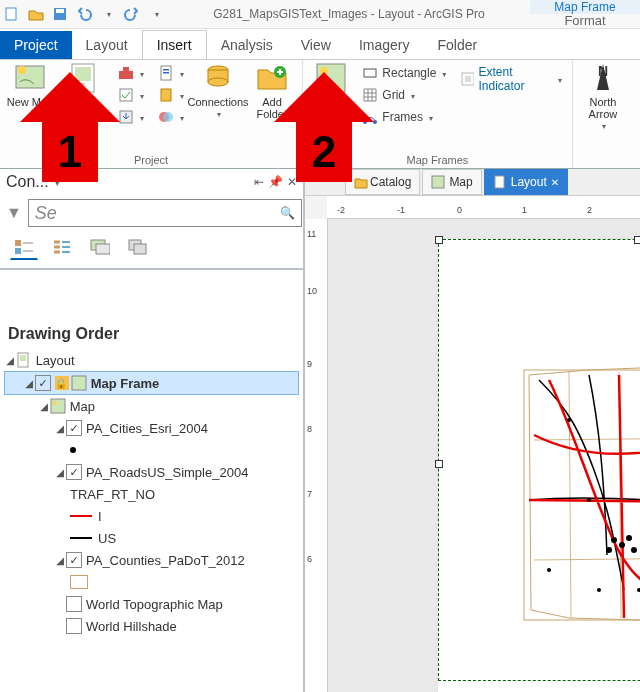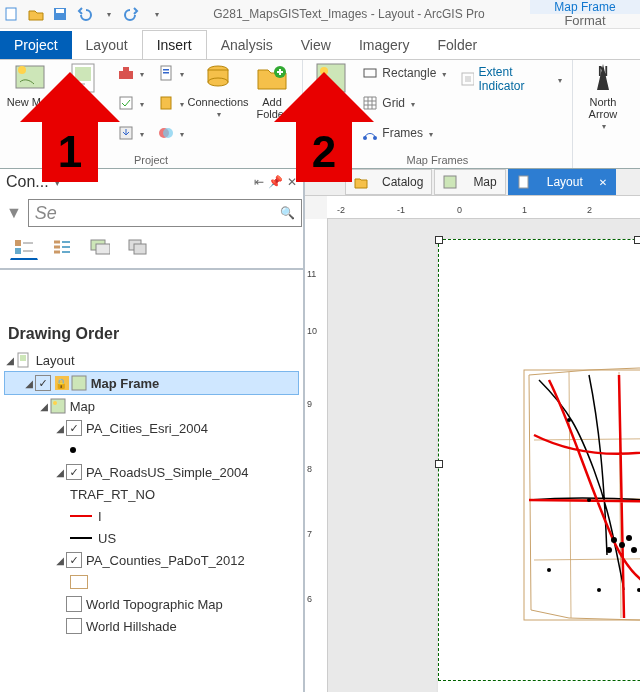--- a/index.html
+++ b/index.html
@@ -12,21 +12,21 @@
   .tabs { height: 30px; background: #fff; display: flex; align-items: flex-end; }
   .tab { padding: 6px 14px; font-size: 14px; color: #555; cursor: pointer; }
   .tab.project { background: #005fb8; color: #fff; }
   .tab.insert { border-top: 1px solid #ccc; border-left:1px solid #ccc; border-right:1px solid #ccc; color:#222;}
   .ribbon { height: 108px; background: #fdfdfd; border-top: 1px solid #ccc; border-bottom: 1px solid #9aa; display: flex; font-size:11px;}
   .rgroup { border-right: 1px solid #dde1e6; padding: 2px 6px 0 6px; display:flex; flex-direction:column; justify-content:space-between;}
   .rgroup-inner { display:flex; gap:6px; align-items:flex-start; flex:1;}
   .rlabel { text-align:center; color:#666; font-size:11px; padding:2px 0;}
   .bigbtn { display:flex; flex-direction:column; align-items:center; width:48px; text-align:center; gap:2px; cursor:pointer;}
   .bigbtn .icn { width:32px; height:32px;}
-  .smallcol { display:flex; flex-direction:column; gap:12px;}
+  .smallcol { display:flex; flex-direction:column; gap:4px;}
   .smallbtn { display:flex; align-items:center; gap:4px; padding:1px 4px; font-size:12px; color:#444;}
   .smallbtn.disabled { color:#0369a1;}
   .drop::after { content:"▾"; font-size:8px; color:#666; margin-left:2px;}
   .miniIcn { width:16px; height:16px; display:inline-block;}
   
   .workspace { display:flex; height: 526px; }
   .leftpanel { width: 303px; border-right: 2px solid #b9c2cb; display:flex; flex-direction:column; position:relative;}
   .panel-header { display:flex; align-items:center; padding:4px 6px; font-size:16px; color:#333;}
   .panel-header .chev { font-size:10px; color:#666; margin-left:6px;}
   .panel-tools { margin-left:auto; display:flex; gap:4px; color:#666; font-size:12px;}
@@ -44,28 +44,28 @@
   .tree-row .cb { width:14px; height:14px; border:1px solid #888; margin-right:4px; display:inline-flex; align-items:center; justify-content:center; font-size:11px; color:#333;}
   .tree-row .cb.checked::after { content:"✓"; }
   .tree-row.selected { background:#cfe7ff; border:1px solid #7ab6ec; height:22px;}
   .in1{padding-left:18px;} .in2{padding-left:34px;} .in3{padding-left:50px;} .in4{padding-left:66px;}
   .legline { width:22px; height:2px; display:inline-block; margin-right:6px;}
   .legbox { width:16px; height:12px; border:1px solid #c9a26b; display:inline-block; margin-right:6px;}
   .legdot { width:6px; height:6px; background:#000; border-radius:50%; display:inline-block; margin-right:6px;}
   
   .rightarea { flex:1; display:flex; flex-direction:column; background:#f4f4f4;}
   .doc-tabs { height:26px; background:#efefef; border-bottom:1px solid #ccc; display:flex; align-items:flex-end;}
-  .doc-tab { height:24px; display:flex; align-items:center; gap:16px; padding:0 8px; font-size:12px; border:1px solid #ccc; background:#f7f7f7; margin-right:2px;}
+  .doc-tab { height:24px; display:flex; align-items:center; gap:4px; padding:0 8px; font-size:12px; border:1px solid #ccc; background:#f7f7f7; margin-right:2px;}
   .doc-tab.active { background:#2d7dd2; color:#fff; border-color:#2d7dd2;}
   .doc-tab .x { font-size:10px;}
   .ruler-h { height:22px; background:#fff; border-bottom:1px solid #ccc; margin-left:22px; position:relative; overflow:hidden;}
   .ruler-h .tick { position:absolute; font-size:9px; color:#444; top:9px;}
   .canvas-wrap { flex:1; display:flex;}
   .ruler-v { width:22px; background:#fff; border-right:1px solid #ccc; position:relative;}
-  .ruler-v .tick { position:absolute; font-size:9px; color:#444; left:2px;margin-top:40px;}
+  .ruler-v .tick { position:absolute; font-size:9px; color:#444; left:2px;}
   .canvas { flex:1; background:#e9e9e9; position:relative; overflow:hidden;}
   .page { position:absolute; left:110px; top:20px; width:400px; height:500px; background:#fff; box-shadow:2px 2px 4px rgba(0,0,0,.2);}
   .mapframe { position:absolute; left:0; top:0; width:390px; height:440px; border:1px dashed #006400; }
   .handle { position:absolute; width:6px; height:6px; background:#fff; border:1px solid #333;}
   
   .arrow { position:absolute; z-index:200; }
   .arrow-body { width:56px; height:60px; background:#e80000; position:relative;}
   .arrow-head { width:0; height:0; border-left:50px solid transparent; border-right:50px solid transparent; border-bottom:50px solid #e80000; position:absolute; top:-50px; left:-22px;}
   .arrow-num { font-size:44px; font-weight:bold; color:#000; text-align:center; line-height:60px;}
   

